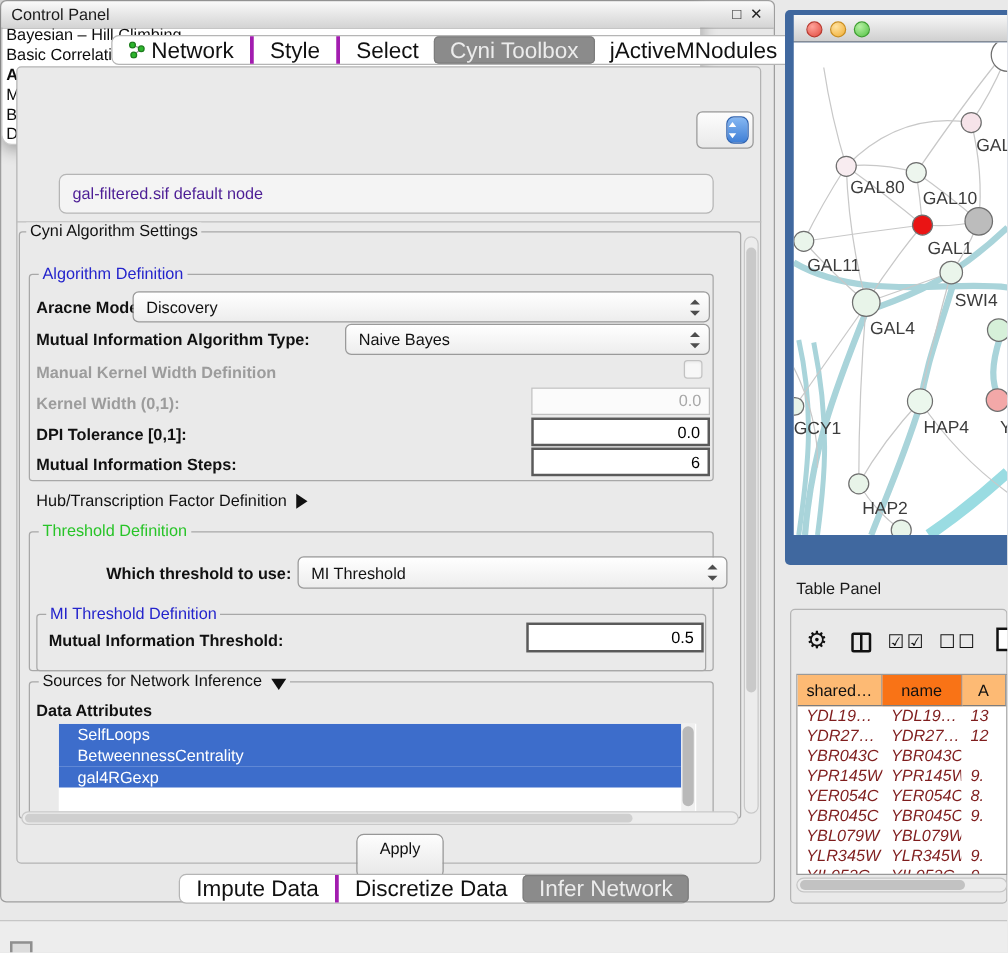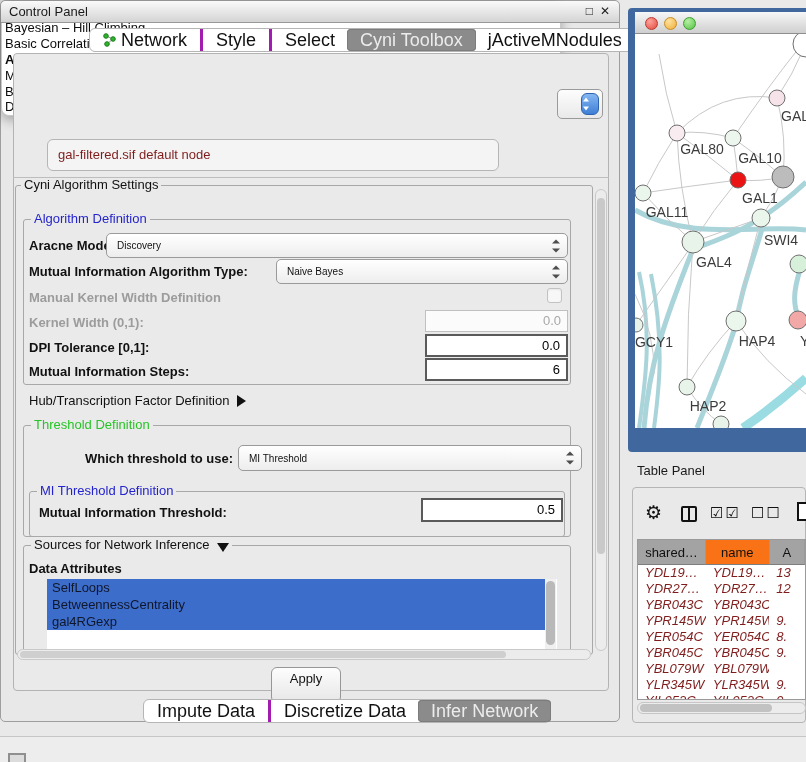--- a/index.html
+++ b/index.html
@@ -30,22 +30,22 @@
   .tab { display:flex; align-items:center; padding:0 13px; color:#111; white-space:nowrap; }
   .tab + .tab { border-left:3px solid #a21caf; }
   .tab.sel { background:#8b8b8b; color:#ececec; border-radius:4px; margin:0 -1px;
              border-left:none; box-shadow:inset 0 0 0 1px #7c7c7c; z-index:1; }
   .tab.sel + .tab { border-left:none; }
   .tab .ic { margin-right:5px; display:inline-flex; }
 
   
   .inf-panel { left:12px; top:52px; width:596px; height:638px;
                border:1px solid #b3b3b3; border-radius:4px; background:#eaeaea; }
-  .ghost-field { left:46px; top:138px; width:452px; height:32px; border:1px solid #b5b5b5;
-                 border-radius:6px; background:#f4f4f4; color:#7f1d1d; line-height:30px;
+  .ghost-field { left:46px; top:138px; width:524px; height:32px; border:1px solid #b5b5b5;
+                 border-radius:6px; background:#f4f4f4; color:#4c1d95; line-height:30px;
                  padding-left:10px; }
   .combo-frag { left:556px; top:88px; width:46px; height:30px; border:1px solid #9a9a9a;
                 border-radius:5px; background:linear-gradient(#fdfdfd,#e9e9e9); }
   .blue-pill { position:absolute; right:3px; top:3px; width:18px; height:22px; border-radius:6px;
                background:linear-gradient(#85b7f2,#3f7fd6); border:1px solid #2f63b0; }
   .sep1 { left:12px; top:176px; width:596px; border-top:1px solid #bdbdbd; }
 
   
   .popup { left:18px; top:49px; width:560px; height:115px; background:#fff;
            border:1px solid #c9c9c9; border-radius:8px; z-index:30;
@@ -58,21 +58,21 @@
   .grp { position:absolute; border:1px solid #a8a8a8; border-radius:3px; }
   .grp-title { position:absolute; background:#eaeaea; padding:0 3px; font-size:13px; line-height:14px; }
   .t-black { color:#111; }  .t-blue { color:#2424cc; }  .t-green { color:#28c428; }
 
   .lbl { position:absolute; font-size:13px; }
   .b { font-weight:bold; }
   .dis { color:#9c9c9c; }
 
   .combo { position:absolute; background:linear-gradient(#ffffff,#ededed);
            border:1px solid #9a9a9a; border-radius:5px; display:flex; align-items:center;
-           padding-left:10px; font-size:10px; color:#111; }
+           padding-left:10px; font-size:13px; color:#111; }
   .updown { position:absolute; right:7px; top:50%; width:8px; height:13px; transform:translateY(-50%); }
   .updown:before { content:""; position:absolute; top:0; left:0;
                    border:4px solid transparent; border-bottom:4px solid #4d4d4d; border-top:none; }
   .updown:after  { content:""; position:absolute; bottom:0; left:0;
                    border:4px solid transparent; border-top:4px solid #4d4d4d; border-bottom:none; }
   .updown.sm:before { border-width:3px; border-bottom-width:4px; border-bottom-color:#fff; }
   .updown.sm:after  { border-width:3px; border-top-width:4px; border-top-color:#fff; }
 
   .field { position:absolute; background:#fff; border:2px solid #5a5a5a; text-align:right;
            padding-right:6px; font-size:13px; color:#000; }
@@ -80,21 +80,21 @@
 
   .chk { position:absolute; width:15px; height:15px; border:1px solid #c2c2c2; background:#f7f7f7;
          border-radius:3px; box-shadow:inset 0 1px 2px rgba(0,0,0,0.06); }
 
   .tri-right { display:inline-block; width:0; height:0; border:6px solid transparent;
                border-left:9px solid #111; border-right:none; margin-left:8px; vertical-align:-2px; }
   .tri-down  { display:inline-block; width:0; height:0; border:6px solid transparent;
                border-top:9px solid #111; border-bottom:none; margin-left:7px; vertical-align:-3px; }
 
   .attr-list { position:absolute; left:46px; top:578px; width:510px; height:70px; overflow:hidden; background:#fff; }
-  .attr-row { height:17px; line-height:17px; color:#0f172a; background:#3d6dcb; padding-left:5px;
+  .attr-row { height:17px; line-height:17px; color:#ffffff; background:#3d6dcb; padding-left:15px;
               width:498px; font-size:13px; }
   .attr-sb { position:absolute; left:544px; top:578px; width:11px; height:70px; background:#f0f0f0; }
   .attr-sb .thumb { position:absolute; left:1px; top:2px; width:9px; height:64px; background:#b9b9b9; border-radius:5px; }
 
   .vsb { position:absolute; left:594px; top:188px; width:12px; height:462px;
          background:#ececec; border:1px solid #c9c9c9; border-radius:6px; }
   .vsb .thumb { position:absolute; left:1px; top:8px; width:8px; height:356px; background:#c9c9c9; border-radius:5px; }
   .hsb { position:absolute; left:16px; top:648px; width:574px; height:11px;
          background:#ececec; border:1px solid #c9c9c9; border-radius:6px; }
   .hsb .thumb { position:absolute; left:2px; top:1px; width:486px; height:7px; background:#cfcfcf; border-radius:4px; }
@@ -119,21 +119,21 @@
   .split-ic:before { content:""; position:absolute; left:5px; top:0; width:2px; height:12px; background:#111; }
   .doc-ic { position:absolute; left:797px; top:502px; width:15px; height:19px; border:2px solid #111; background:#fff; }
   .tbl { position:absolute; left:637px; top:539px; width:169px; height:161px; background:#fff;
          border:1px solid #9a9a9a; overflow:hidden; }
   .tr { display:flex; }
   .th { height:25px; line-height:25px; text-align:center; border-right:1px solid #9a9a9a;
         border-bottom:1px solid #7d7d7d; font-size:13px; color:#111; overflow:hidden; white-space:nowrap; }
   .td { height:16px; line-height:16px; padding-left:7px; font-size:13px; color:#7f1d1d;
         overflow:hidden; white-space:nowrap;font-style:italic; }
   .c1 { width:77px; } .c2 { width:72px; } .c3 { width:40px; }
-  .hdr-blue { background:#a3a3a3; } .hdr-gray { background:#f97316; }
+  .hdr-blue { background:#fdba74; } .hdr-gray { background:#f97316; }
   .tp-hsb { position:absolute; left:637px; top:702px; width:169px; height:12px;
             background:#ececec; border:1px solid #c6c6c6; border-radius:6px; }
   .tp-hsb .thumb { position:absolute; left:2px; top:1px; width:132px; height:8px; background:#c2c2c2; border-radius:4px; }
 
   
   .strip { position:absolute; left:0; top:736px; width:806px; height:26px;
            background:#ededed; border-top:1px solid #c6c6c6; }
   .mini-box { position:absolute; left:8px; top:753px; width:18px; height:12px;
               border:2px solid #8f8f8f; background:#dcdcdc; }
 </style>
@@ -260,21 +260,21 @@
         <div class="thumb"></div>
       </div>
 
     <div class="vsb">
         <div class="thumb"></div>
       </div>
     <div class="hsb">
         <div class="thumb"></div>
       </div>
 
-    <div class="btn" style="left:270px; top:666px; width:70px; height:36px; line-height:21px;">Apply</div>
+    <div class="btn" style="left:284px; top:666px; width:70px; height:36px; line-height:21px;">Apply</div>
 
     <div class="tabbar" id="bottom-tabs" style="left:142px; top:698px;">
         <div class="tab">
           <span>Impute Data</span>
         </div>
         <div class="tab">
           <span>Discretize Data</span>
         </div>
         <div class="tab sel">
           <span>Infer Network</span>

